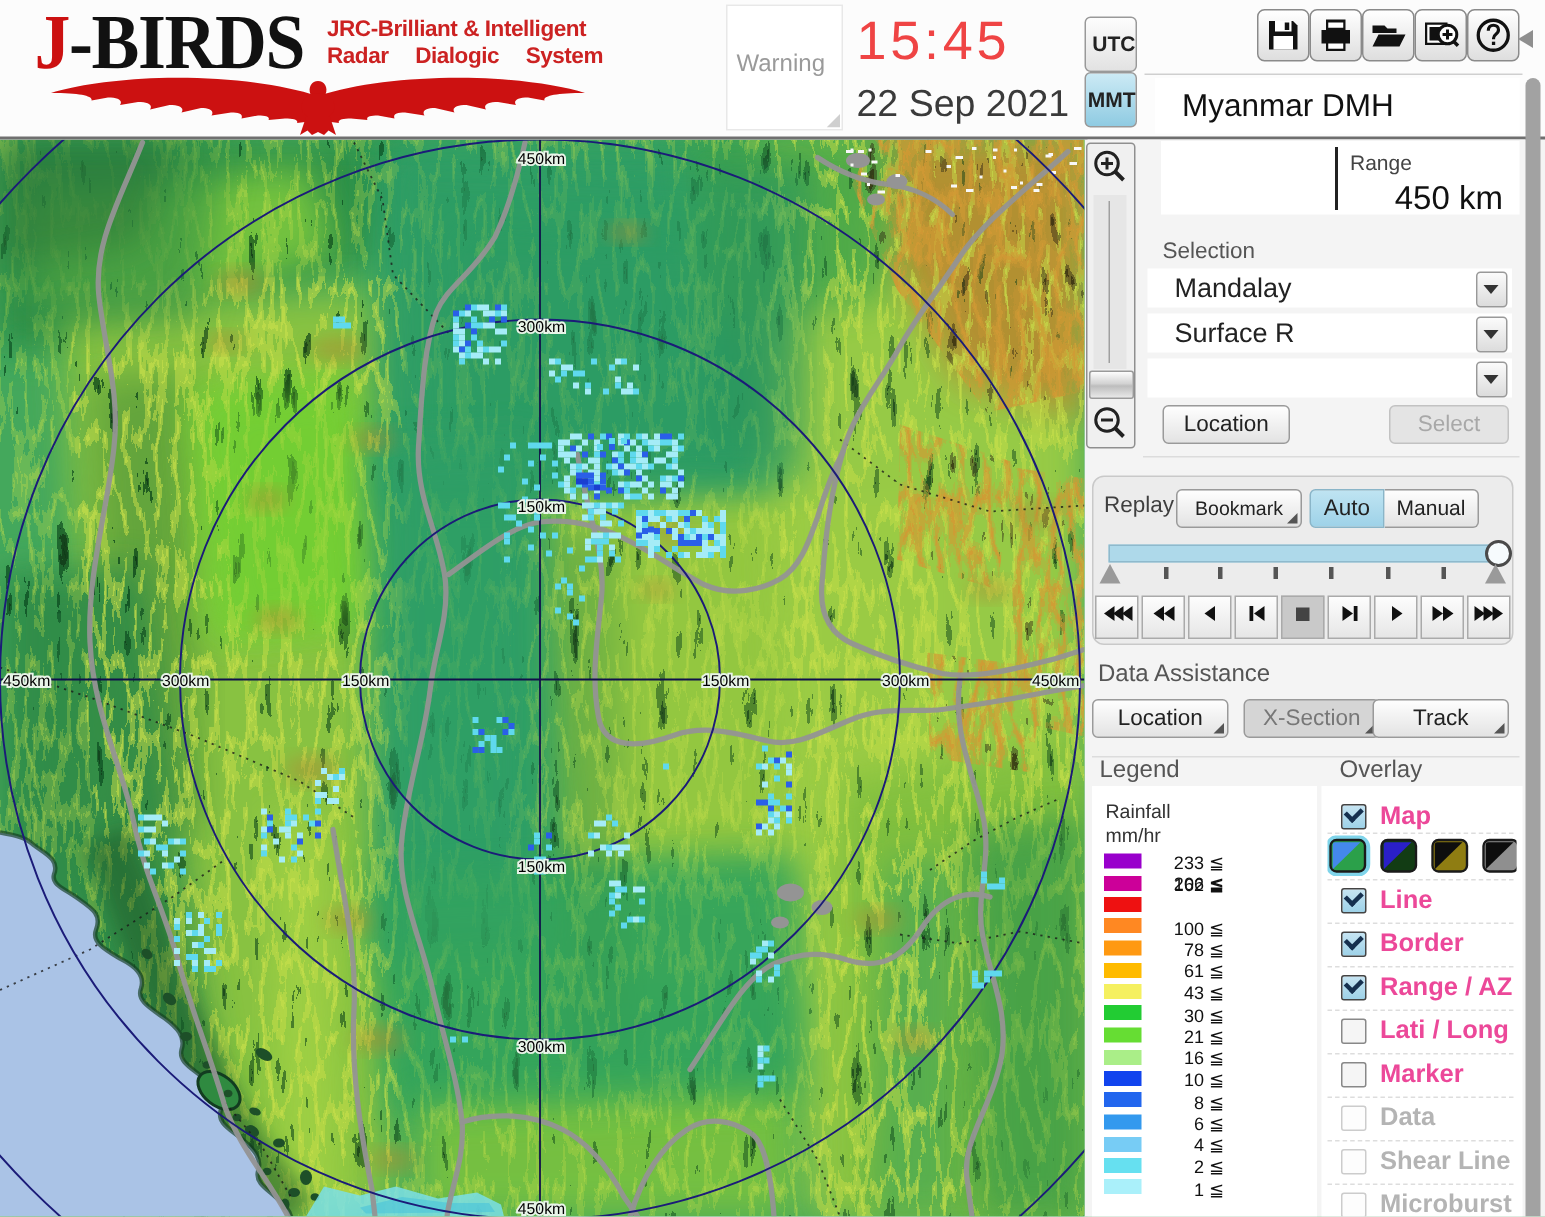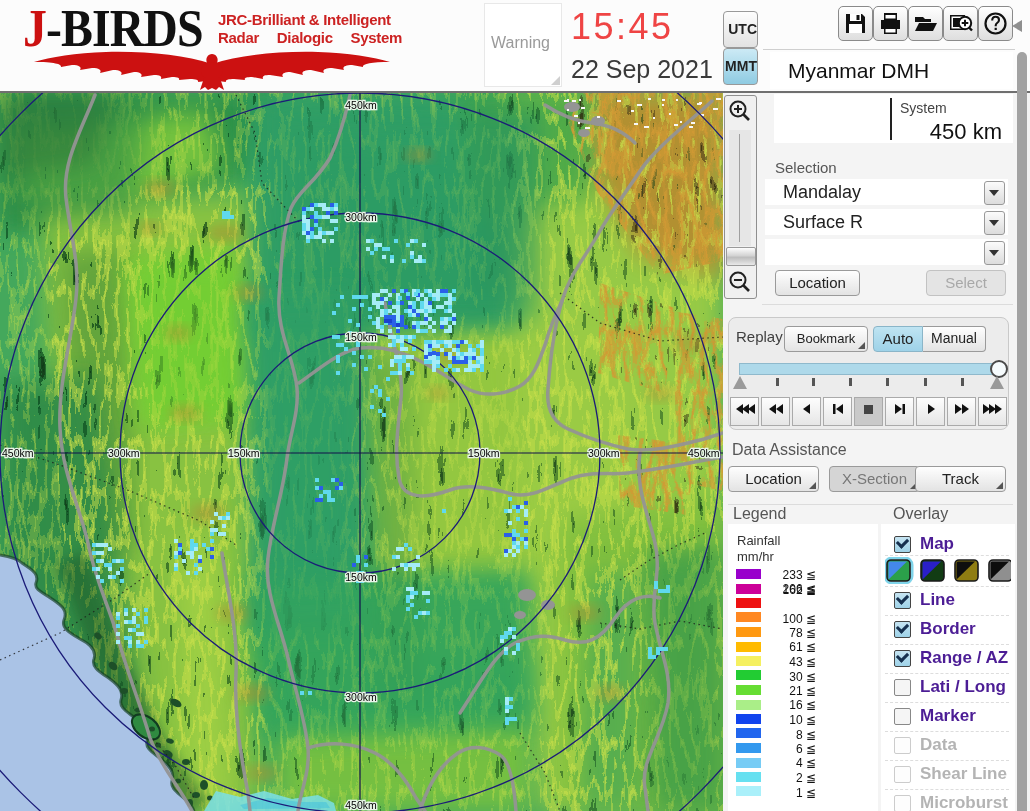--- a/index.html
+++ b/index.html
@@ -66,21 +66,21 @@
 #ovlab{position:absolute;left:157px;top:412px;font-size:16px;color:#555;margin-left:11px;}
 #legbox{position:absolute;left:3px;top:431px;width:150px;height:287px;background:#fff;font-size:13px;color:#333;}
 #ovbox{position:absolute;left:156px;top:431px;width:134px;height:287px;background:#fff;}
 .sw{position:absolute;left:8px;width:25px;height:10px;}
 .swlab{position:absolute;left:40px;width:48px;text-align:right;font-size:12px;color:#111;}
 .ovrow{position:absolute;left:6px;width:128px;height:22px;}
 .cb{position:absolute;left:7px;top:0px;width:15px;height:15px;border:1px solid #888;border-radius:2px;background:#f5f5f5;}
 .cb.c{background:linear-gradient(#c6e4f2,#9ed2e8);border-color:#444;}
 .cb.c:after{content:"";position:absolute;left:2px;top:1px;width:8px;height:5px;border-left:3px solid #16304f;border-bottom:3px solid #16304f;transform:rotate(-45deg);}
 .cb.dis{border-color:#ccc;background:#fdfdfd;}
-.ovtxt{position:absolute;left:33px;top:-2px;font-size:17px;font-weight:bold;color:#4c1d95;}
+.ovtxt{position:absolute;left:33px;top:-2px;font-size:17px;font-weight:bold;color:#ec4899;}
 .ovtxt.dis{color:#b4b4b4;}
 .ovsep{position:absolute;left:4px;width:124px;border-top:1px dashed #ddd;}
 
 #splitter{position:absolute;left:1017px;top:52px;width:10px;height:759px;background:#a2a2a2;border-radius:5px 5px 0 0;}
 </style></head>
 <body>
 <div id="page">
 <div id="map"><svg id="mapsvg" width="723" height="718" viewBox="0 0 723 718">
 <defs>
 <filter id="blur12" x="-20%" y="-20%" width="140%" height="140%">
@@ -986,21 +986,21 @@
       </div>
   <div id="hline"></div>
   <div id="mmhbox">
         <span>Myanmar DMH</span>
       </div>
   <div id="coltri"></div>
 </div>
 <div id="panel">
   <div id="rangebox">
         <div id="rangediv"></div>
-        <div id="rangelab">System</div>
+        <div id="rangelab">Range</div>
         <div id="rangeval">450 km</div>
       </div>
   <div id="sellab">Selection</div>
   <div class="drow" style="top:86px">
         <span class="txt">Mandalay</span>
         <span class="dbtn"></span>
       </div>
   <div class="drow" style="top:116px">
         <span class="txt">Surface R</span>
         <span class="dbtn"></span>

